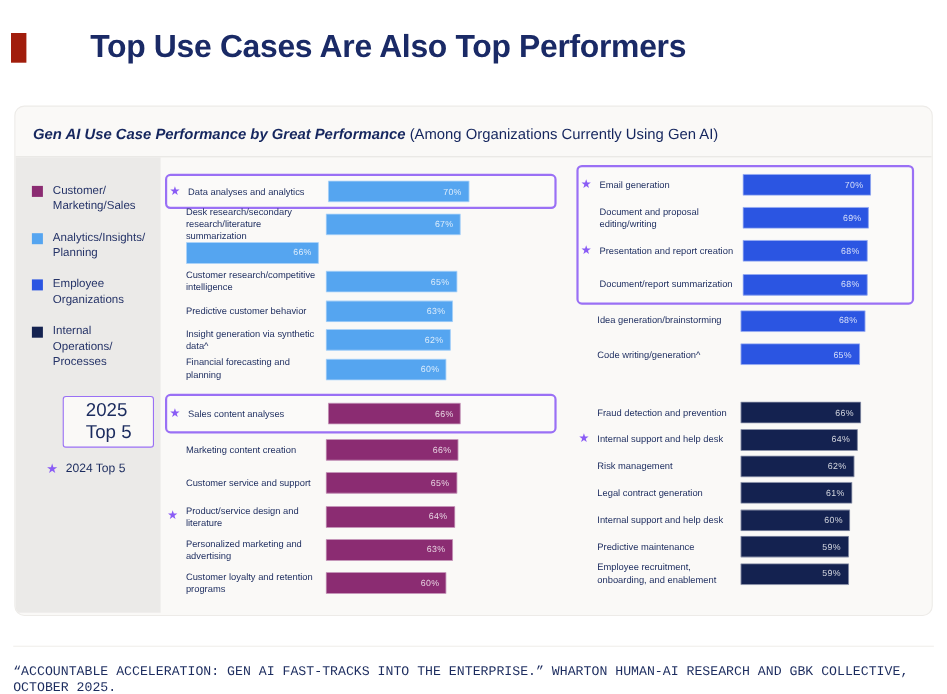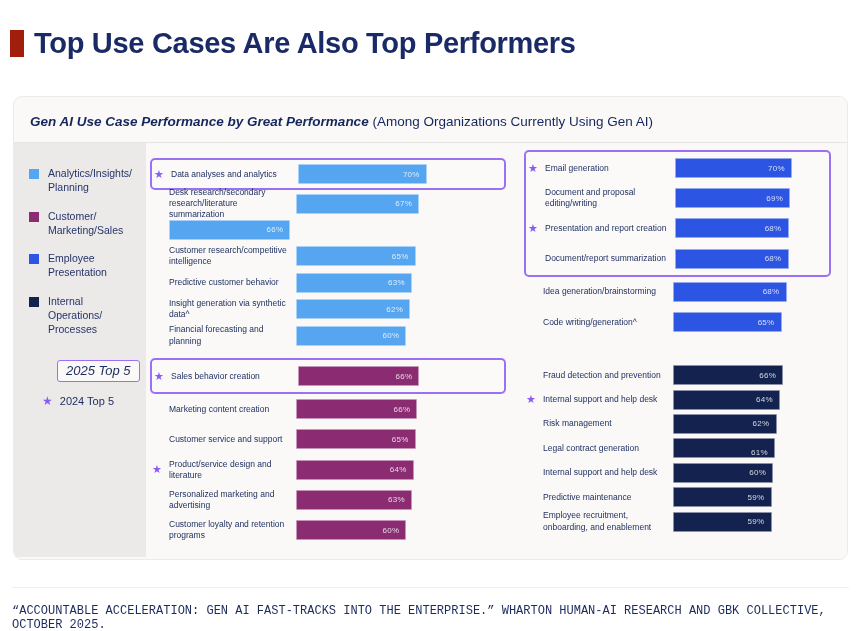--- a/index.html
+++ b/index.html
@@ -1,36 +1,36 @@
 <!DOCTYPE html>
 <html><head>
 <meta charset="utf-8">
 <style>
   * { margin:0; padding:0; box-sizing:border-box; }
   html,body { width:861px; height:631px; background:#ffffff; font-family:"Liberation Sans", sans-serif; position:relative; overflow:hidden; }
 
   
-  .hdr { position:absolute; left:10px; top:27px; display:flex; align-items:center; }
+  .hdr { position:absolute; left:10px; top:27px; display:flex; align-items:center;gap:48px; }
   .hdr-accent { width:14px; height:27px; background:#A11D0C; margin-right:10px; flex:none; }
   .hdr-title { font-size:29px; font-weight:bold; color:#1A2A66; letter-spacing:-0.3px; }
 
   
   .card { position:absolute; left:13px; top:96px; width:835px; height:464px;
           background:#FAF9F7; border:1px solid #EDEBE8; border-radius:9px; overflow:hidden; }
   .card-header { padding:17px 16px 13px 16px; border-bottom:1px solid #E7E5E1; font-size:13.5px; color:#15265E; }
   .card-header b { font-weight:bold;font-style:italic; }
   .card-body { display:flex; height:414px; }
 
   
   .legend { width:132px; flex:none; background:#EBEAE8; padding:24px 6px 0 15px; }
   .lg-item { display:flex; margin-bottom:15px; }
   .lg-sq { width:10px; height:10px; flex:none; margin:2px 9px 0 0; }
   .lg-label { font-size:10.5px; color:#263468; line-height:1.32; white-space:pre-line; }
   .lg-2025 { display:inline-block; margin:8px 0 12px 28px; border:1.5px solid #9A70F5; border-radius:3px;
-             padding:2px 8px 3px 8px; font-size:13px; color:#1B2B5E; background:#FAF9F7;font-style:italic; }
+             padding:2px 8px 3px 20px; font-size:17px; color:#1B2B5E; background:#FAF9F7; }
   .lg-2024 { display:flex; align-items:center; margin-left:13px; font-size:11px; color:#1B2B5E; }
   .lg-2024 .star { color:#8A5CF5; font-size:12px; margin-right:7px; }
 
   
   .chart-grid { flex:1; display:grid; grid-template-columns:368px 1fr; grid-template-rows:204px 1fr;
                 column-gap:6px; padding:2px 6px 0 2px; }
   .quadrant { padding:6px 0 0 4px; }
   .q-tl { padding-top:13px; }
   .q-tr { padding-top:5px; }
   .q-bl { padding-top:9px; }
@@ -66,33 +66,33 @@
 </div>
 
 <div class="card">
   <div class="card-header">
     <b>Gen AI Use Case Performance by Great Performance</b><span> (Among Organizations Currently Using Gen AI)</span>
   </div>
   <div class="card-body">
     <div class="legend">
       <div id="legend-items">
           <div class="lg-item">
+            <span class="lg-sq" style="background: rgb(139, 44, 114);"></span>
+            <span class="lg-label">Customer/
+Marketing/Sales</span>
+          </div>
+          <div class="lg-item">
             <span class="lg-sq" style="background: rgb(85, 165, 240);"></span>
             <span class="lg-label">Analytics/Insights/
 Planning</span>
           </div>
           <div class="lg-item">
-            <span class="lg-sq" style="background: rgb(139, 44, 114);"></span>
-            <span class="lg-label">Customer/
-Marketing/Sales</span>
-          </div>
-          <div class="lg-item">
             <span class="lg-sq" style="background: rgb(43, 85, 226);"></span>
             <span class="lg-label">Employee
-Presentation</span>
+Organizations</span>
           </div>
           <div class="lg-item">
             <span class="lg-sq" style="background: rgb(20, 34, 80);"></span>
             <span class="lg-label">Internal
 Operations/
 Processes</span>
           </div>
         </div>
       <div class="lg-2025">2025 Top 5</div>
       <div class="lg-2024">
@@ -222,21 +222,21 @@
               <span class="bar" style="width: 108.55px; background: rgb(43, 85, 226);">
                 <span class="bar-val">65%</span>
               </span>
             </span>
           </div>
         </div>
       <div class="quadrant q-bl">
           <div class="box2025">
             <div class="row">
               <span class="star-cell">★</span>
-              <span class="label-cell">Sales behavior creation</span>
+              <span class="label-cell">Sales content analyses</span>
               <span class="bar-track">
                 <span class="bar" style="width: 121.44px; background: rgb(139, 44, 114);">
                   <span class="bar-val">66%</span>
                 </span>
               </span>
             </div>
           </div>
           <div class="row">
             <span class="star-cell"></span>
             <span class="label-cell">Marketing content creation</span>
@@ -308,21 +308,21 @@
             <span class="bar-track">
               <span class="bar" style="width: 103.54px; background: rgb(20, 34, 80);">
                 <span class="bar-val">62%</span>
               </span>
             </span>
           </div>
           <div class="row">
             <span class="star-cell"></span>
             <span class="label-cell">Legal contract generation</span>
             <span class="bar-track">
-              <span class="bar" style="width: 101.87px; background: rgb(20, 34, 80); align-items: flex-end;">
+              <span class="bar" style="width: 101.87px; background: rgb(20, 34, 80);">
                 <span class="bar-val">61%</span>
               </span>
             </span>
           </div>
           <div class="row">
             <span class="star-cell"></span>
             <span class="label-cell">Internal support and help desk</span>
             <span class="bar-track">
               <span class="bar" style="width: 100.2px; background: rgb(20, 34, 80);">
                 <span class="bar-val">60%</span>

